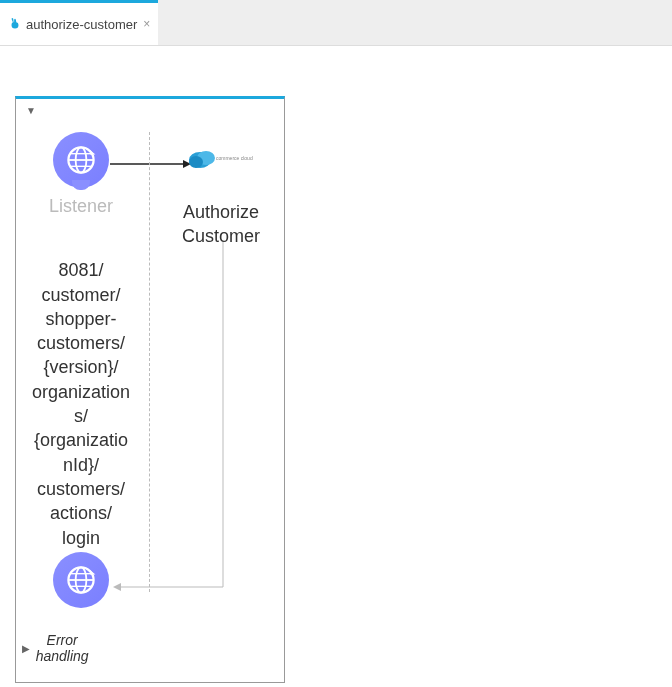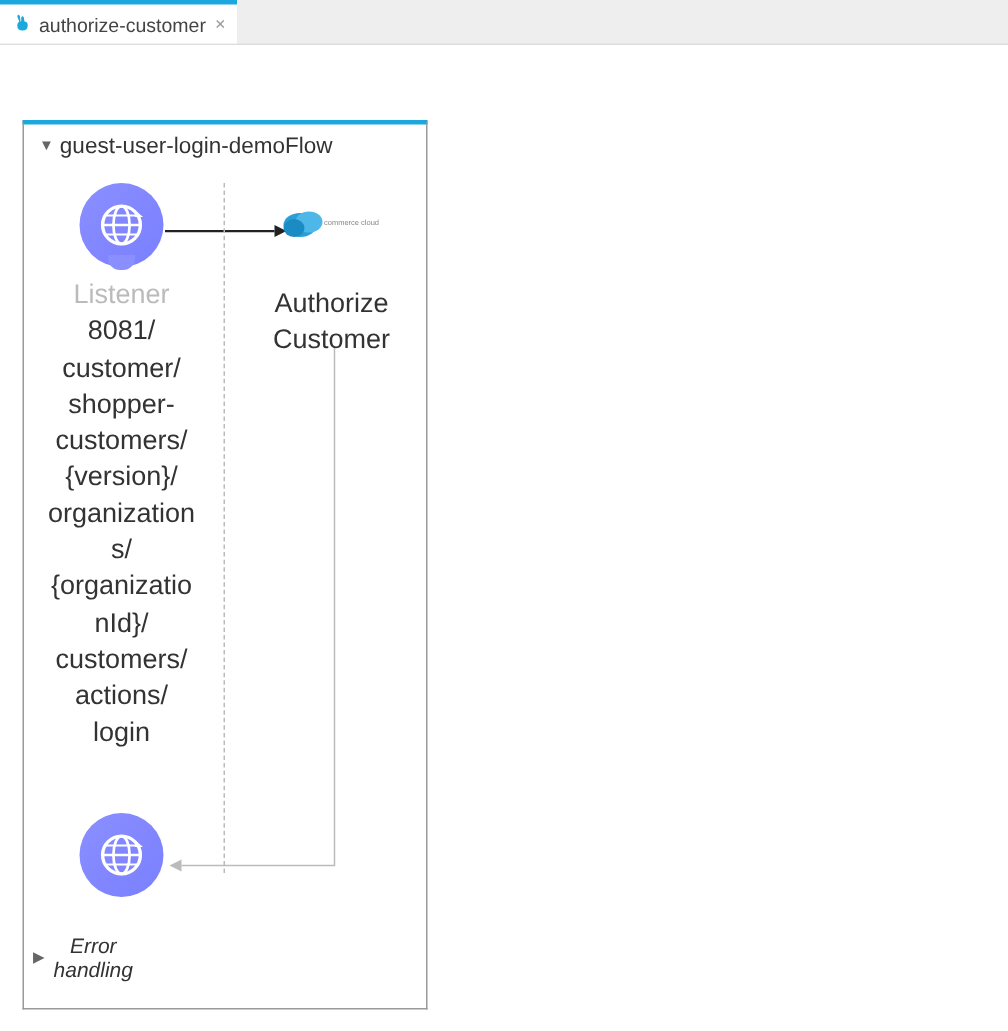--- a/index.html
+++ b/index.html
@@ -7,21 +7,21 @@
     margin: 0;
     padding: 0;
     font-family: Arial, sans-serif;
     font-size: 14px;
     background: #fff;
     width: 672px;
     height: 687px;
     overflow: hidden;
   }
   .tab-bar {
-    height: 30px;
+    height: 46px;
     background: #eeeeee;
     display: flex;
     align-items: stretch;
     border-bottom: 1px solid #ddd;
   }
   .tab {
     background: #fff;
     border-top: 3px solid #1ca8dd;
     display: flex;
     align-items: center;
@@ -157,38 +157,37 @@
     </span>
     <span>authorize-customer</span>
     <span class="close">×</span>
   </div>
 </div>
 
 <div class="canvas">
   <div class="flow-box">
     <div class="flow-header">
       <span class="collapse">▼</span>
-      <span>guest-user-login-demoFlow</span>
     </div>
     <div class="flow-body">
 
       <div class="node" style="left:10px; top:10px; width:110px;">
         <div class="node-icon">
           <svg viewBox="0 0 40 40">
             <circle cx="20" cy="20" r="14" fill="none" stroke="#fff" stroke-width="2.5"></circle>
             <ellipse cx="20" cy="20" rx="6" ry="14" fill="none" stroke="#fff" stroke-width="2"></ellipse>
             <line x1="6" y1="20" x2="34" y2="20" stroke="#fff" stroke-width="2"></line>
             <line x1="8" y1="13" x2="32" y2="13" stroke="#fff" stroke-width="1.5"></line>
             <line x1="8" y1="27" x2="32" y2="27" stroke="#fff" stroke-width="1.5"></line>
             <polygon points="30,9 36,14 30,14" fill="#fff"></polygon>
           </svg>
           <div class="bottom-arrows"></div>
         </div>
         <div class="node-label muted">Listener</div>
-        <div class="node-label" style="white-space:pre-line;">8081/
+        <div class="node-label" style="white-space:pre-line;margin-top:40px;">8081/
 customer/
 shopper-
 customers/
 {version}/
 organization
 s/
 {organizatio
 nId}/
 customers/
 actions/

